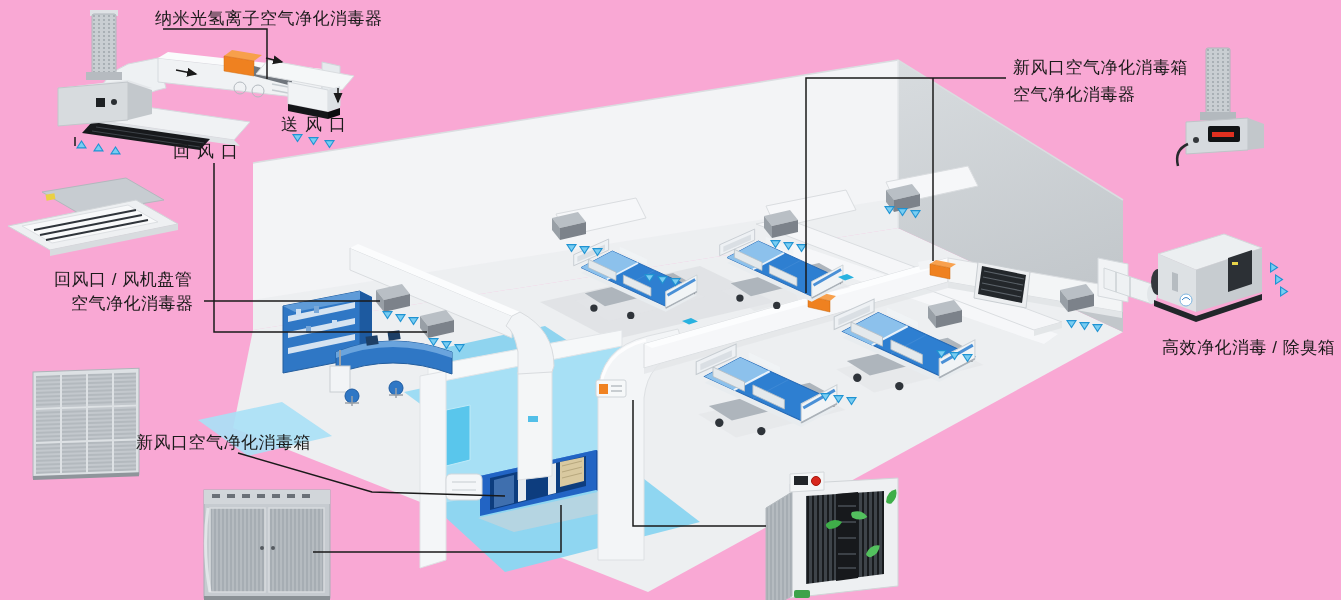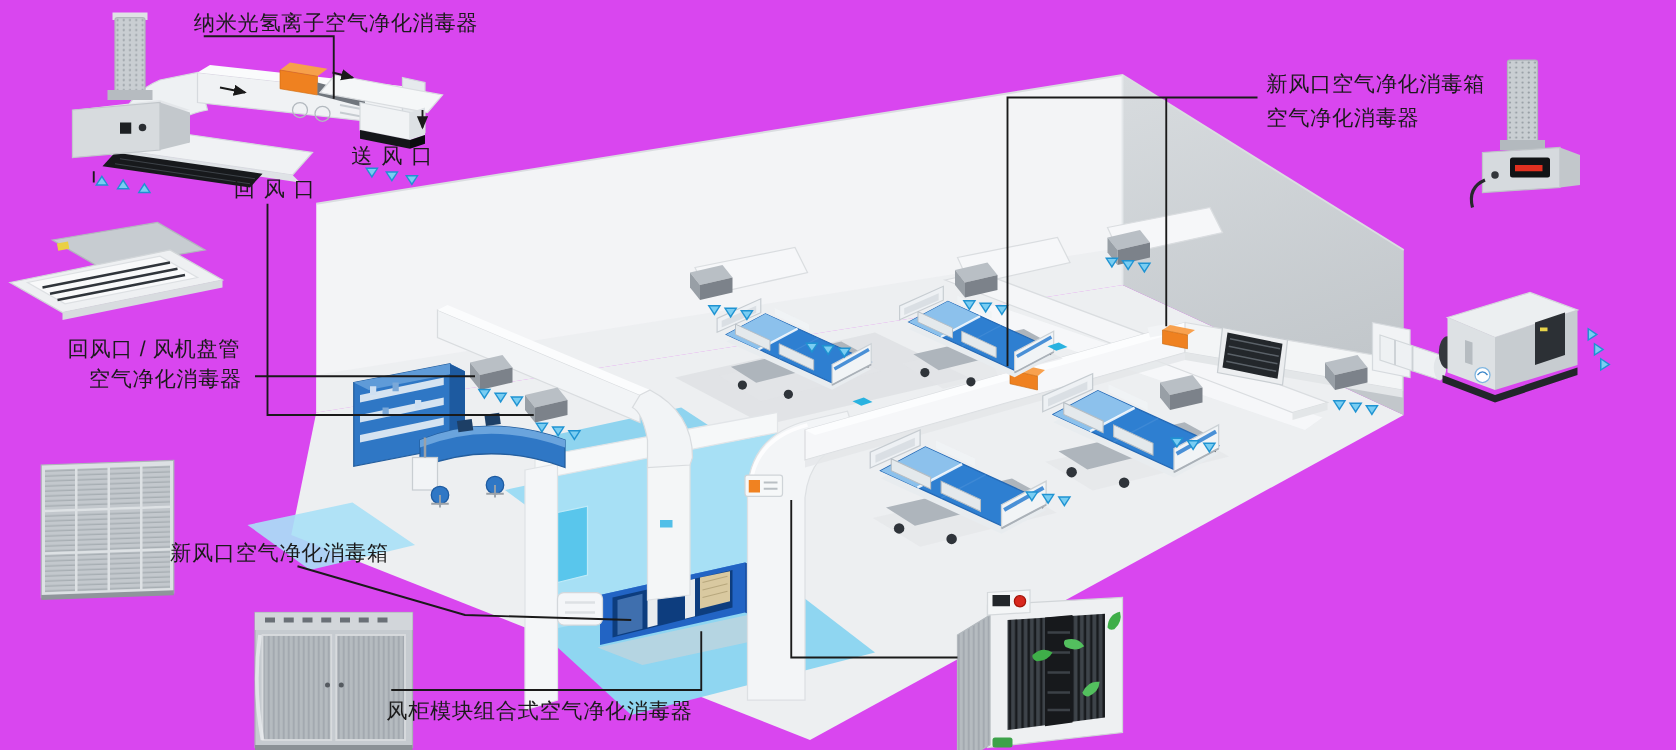--- a/index.html
+++ b/index.html
@@ -1,16 +1,16 @@
 <!DOCTYPE html>
 <html><head>
 <meta charset="utf-8">
 <style>
   html,body{margin:0;padding:0;background:#ffffff;}
-  .stage{position:relative;width:1341px;height:600px;background:#d946ef;overflow:hidden;
+  .stage{position:relative;width:1341px;height:600px;background:#f9a8d4;overflow:hidden;
          font-family:"Liberation Sans","DejaVu Sans",sans-serif;}
   .scene{position:absolute;left:0;top:0;}
   .lbl{position:absolute;font-size:17px;line-height:1.25;color:#1b1b1b;white-space:nowrap;
        font-weight:500;letter-spacing:.5px;}
   .spaced{letter-spacing:7px;text-align:center;}
 </style>
 </head>
 <body>
 
 <div class="stage">
@@ -384,20 +384,20 @@
   <path d="M238,453 L372,492 L505,496"></path>
   <path d="M313,552 H561 V505"></path>
   <path d="M633,400 V526 H766"></path>
   <path d="M1006,78 H806 V293"></path>
   <path d="M933,78 V261"></path>
 </g>
 </svg>
 
 <div class="lbl" style="left:155px;top:8px">纳米光氢离子空气净化消毒器</div>
 <div class="lbl spaced" style="left:281px;top:114px">送风口</div>
-<div class="lbl spaced" style="left:187px;top:141px">回风口</div>
+<div class="lbl spaced" style="left:173px;top:141px">回风口</div>
 <div class="lbl" style="left:54px;top:269px">回风口 / 风机盘管</div>
 <div class="lbl" style="left:71px;top:293px">空气净化消毒器</div>
 <div class="lbl" style="left:136px;top:432px">新风口空气净化消毒箱</div>
-<div class="lbl" style="left:309px;top:558px">风柜模块组合式空气净化消毒器</div>
 <div class="lbl" style="left:1013px;top:57px">新风口空气净化消毒箱</div>
 <div class="lbl" style="left:1013px;top:84px">空气净化消毒器</div>
+<div class="lbl" style="left:1162px;top:337px">高效净化消毒 / 除臭箱</div>
 </div>
 
 </body></html>

